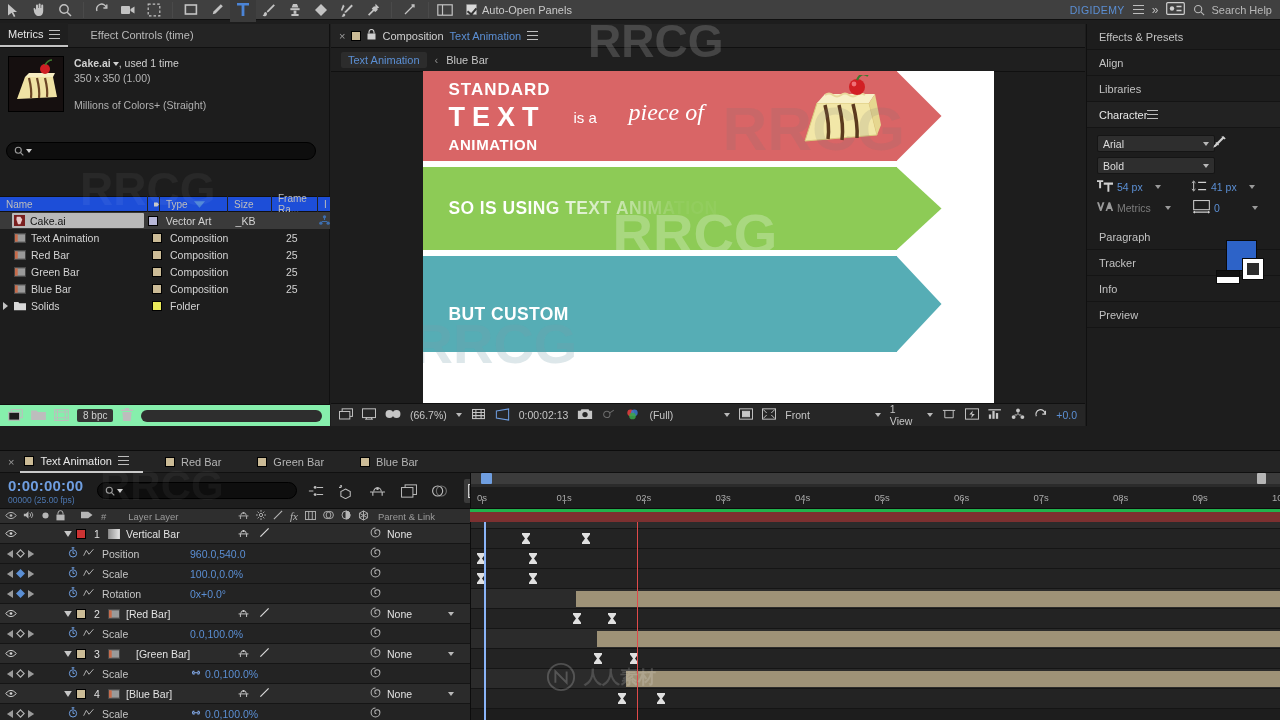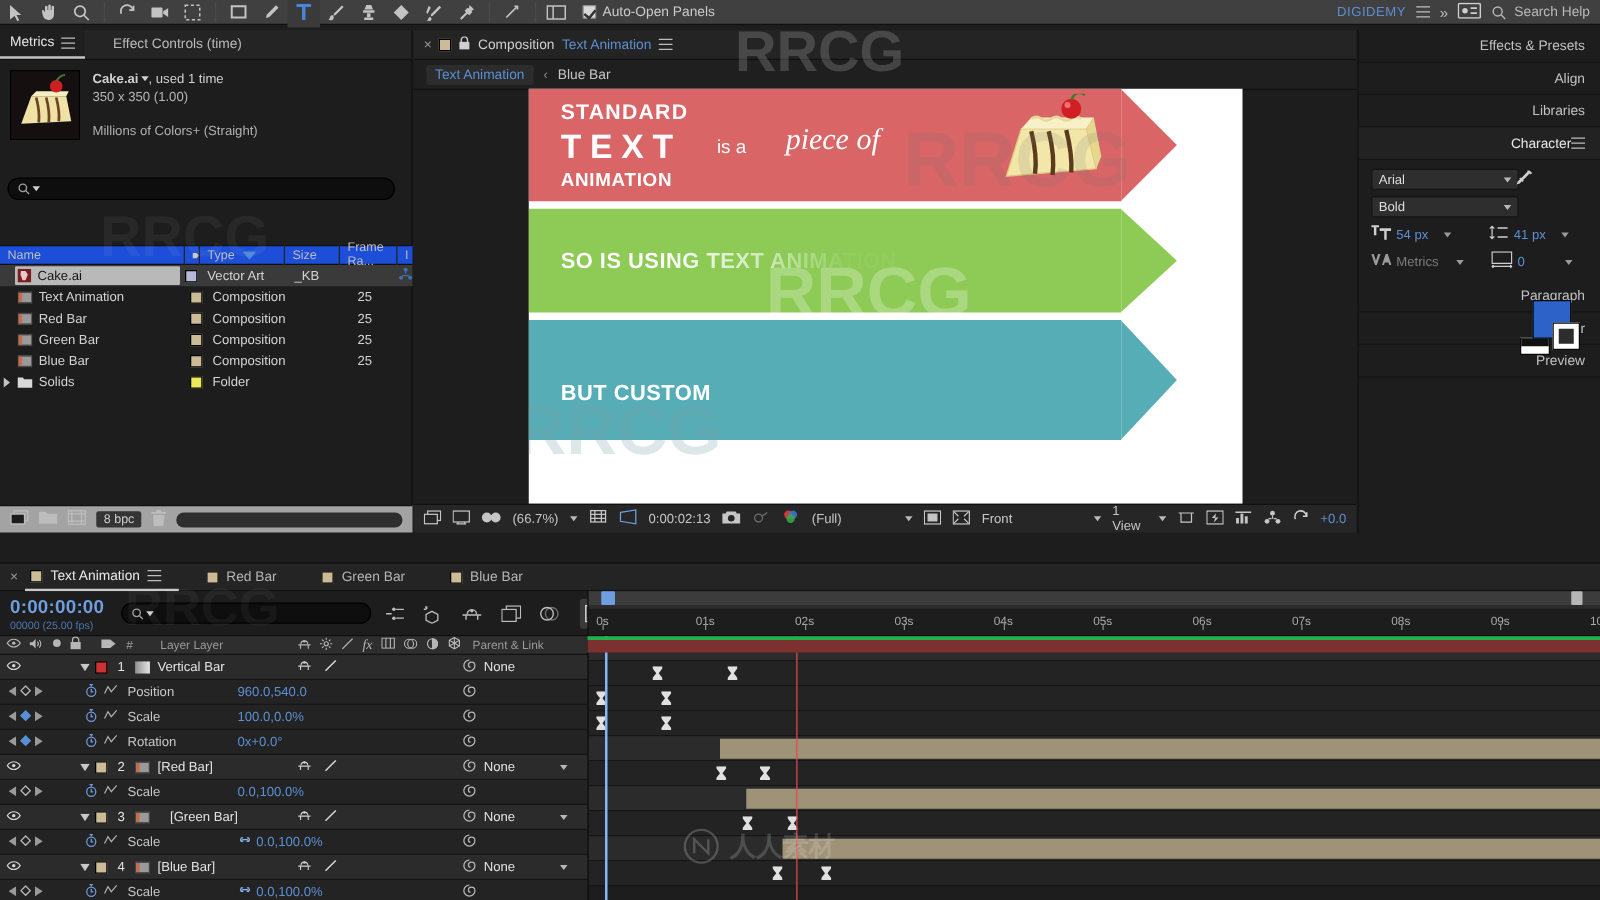--- a/index.html
+++ b/index.html
@@ -44,36 +44,36 @@
   #listhead .c{padding-left:6px;border-right:1px solid #222;height:16px;display:flex;align-items:center;}
   .plist{position:absolute;left:0;top:188px;width:330px;}
   .prow{height:17px;display:flex;align-items:center;font-size:10.5px;color:#d3d3d3;}
   .prow.sel{background:#3a3a3a;}
   .prow .nm{display:flex;align-items:center;gap:5px;width:148px;padding-left:14px;overflow:hidden;white-space:nowrap;}
   .prow.sel .nm{background:#b9b9b9;color:#141414;border-radius:1px;height:15px;margin-left:12px;padding-left:2px;width:136px;}
   .swatch{width:10px;height:10px;flex:none;border:1px solid #000;}
   .prow .ty{width:80px;padding-left:8px;}
   .prow .sz{width:44px;}
   .prow .fr{width:40px;text-align:left;}
-  #pbottom{position:absolute;left:0;bottom:0;width:330px;height:22px;background:#a3a3a3;border-top:1px solid #101010;display:flex;align-items:center;gap:8px;padding:0 8px;}
+  #pbottom{position:absolute;left:0;bottom:0;width:330px;height:22px;background:#86efac;border-top:1px solid #101010;display:flex;align-items:center;gap:8px;padding:0 8px;}
   #bpc{background:#343434;border-radius:2px;padding:1px 6px;font-size:10px;color:#cfcfcf;}
   
   #comppanel{position:absolute;left:331px;top:24px;width:754px;height:402px;background:#1d1d1d;}
   #comptabs{height:24px;background:#242424;border-bottom:1px solid #101010;display:flex;align-items:center;padding-left:8px;gap:6px;font-size:11px;}
   #crumbs{height:24px;display:flex;align-items:center;padding-left:10px;gap:8px;font-size:11px;background:#1f1f1f;border-bottom:1px solid #101010;}
   .crumb.act{color:#5b8fd4;background:#2c2c2c;padding:2px 7px;border-radius:2px;}
   #compstage{position:absolute;left:0;top:49px;width:754px;height:330px;background:#1d1d1d;display:flex;align-items:center;justify-content:center;}
   #canvas{width:571px;height:334px;background:#fff;position:relative;overflow:hidden;}
   .bar{position:absolute;display:flex;align-items:center;}
   .bar .body{height:100%;width:calc(100% - 45px);}
   .bar .tip{width:45px;height:100%;clip-path:polygon(0 0,100% 50%,0 100%);}
   #compbottom{position:absolute;left:0;bottom:0;width:754px;height:23px;background:#262626;border-top:1px solid #101010;display:flex;align-items:center;gap:9px;padding:0 8px;font-size:10.5px;color:#c6c6c6;}
   
   #right{position:absolute;left:1086px;top:24px;width:194px;height:402px;background:#1d1d1d;border-left:1px solid #101010;}
-  .rsec{height:26px;display:flex;align-items:center;justify-content:flex-end;padding:0 12px;border-bottom:1px solid #141414;font-size:11px;color:#c2c2c2;}
+  .rsec{height:26px;display:flex;align-items:center;justify-content:flex-start;padding:0 12px;border-bottom:1px solid #141414;font-size:11px;color:#c2c2c2;}
   .rsec.hl{color:#e8e8e8;background:#222;}
   #charbody{padding:7px 10px 0 10px;}
   .fontsel{width:118px;height:17px;background:#2e2e2e;border:1px solid #151515;border-radius:2px;display:flex;align-items:center;justify-content:space-between;padding:0 5px;font-size:10.5px;color:#ddd;margin-bottom:5px;}
   .chev{width:0;height:0;border-left:3.5px solid transparent;border-right:3.5px solid transparent;border-top:4px solid #b9b9b9;}
   #colorblock{position:absolute;right:6px;top:112px;width:58px;height:46px;}
   .fillsq{position:absolute;width:31px;height:31px;background:#2d63c8;border:1px solid #0a0a0a;left:10px;top:0;}
   .strokesq{position:absolute;width:22px;height:22px;left:26px;top:18px;background:#fff;border:1px solid #0a0a0a;}
   .strokesq:after{content:"";position:absolute;inset:4px;background:#2d2d2d;}
   .nofill{position:absolute;left:0;top:30px;width:24px;height:14px;background:#fff;border:1px solid #0a0a0a;}
   .nofill:after{content:"";position:absolute;left:0;top:0;right:0;height:6px;background:#111;}
@@ -645,20 +645,23 @@
     </div>
   </div>
 
   <div class="rsec">
       <span>Paragraph</span>
     </div>
   <div class="rsec">
       <span>Tracker</span>
     </div>
   <div class="rsec">
+      <span>Info</span>
+    </div>
+  <div class="rsec">
       <span>Preview</span>
     </div>
 </div>
 
 <div id="timeline">
   <div id="tltabs">
     <span style="color:#9b9b9b;margin-right:6px">×</span>
     <div class="tltab active">
       <span class="swatch" style="background:#cbbb96"></span>
       <span>Text Animation</span>
@@ -1259,19 +1262,19 @@
     <div id="cti" style="left:13px;top:36px;height:212px;"></div>
   </div>
 
   <div style="position:absolute;left:470px;top:58px;width:810px;height:3px;background:#21b14c;"></div>
   <div style="position:absolute;left:470px;top:61px;width:810px;height:10px;background:#7c3030;"></div>
 </div>
 
 <div class="wm" style="left:588px;top:14px;font-size:46px;color:rgba(200,200,200,.22);">RRCG</div>
 <div class="wm" style="left:80px;top:162px;font-size:46px;color:rgba(255,255,255,.05);">RRCG</div>
 <div class="wm" style="left:100px;top:462px;font-size:42px;color:rgba(255,255,255,.045);">RRCG</div>
-<div class="wm" style="left:546px;top:662px;font-size:21px;color:rgba(255,255,255,.17);display:flex;align-items:center;gap:8px;">
+<div class="wm" style="left:546px;top:662px;font-size:18px;color:rgba(255,255,255,.17);display:flex;align-items:center;gap:8px;">
   <svg width="30" height="30" viewBox="0 0 32 32" fill="none" stroke="rgba(255,255,255,.2)" stroke-width="2">
       <circle cx="16" cy="16" r="14"></circle>
       <path d="M10 22V10l12 12V10"></path>
     </svg>
   <span>人人素材</span>
 </div>
 
 </body></html>

